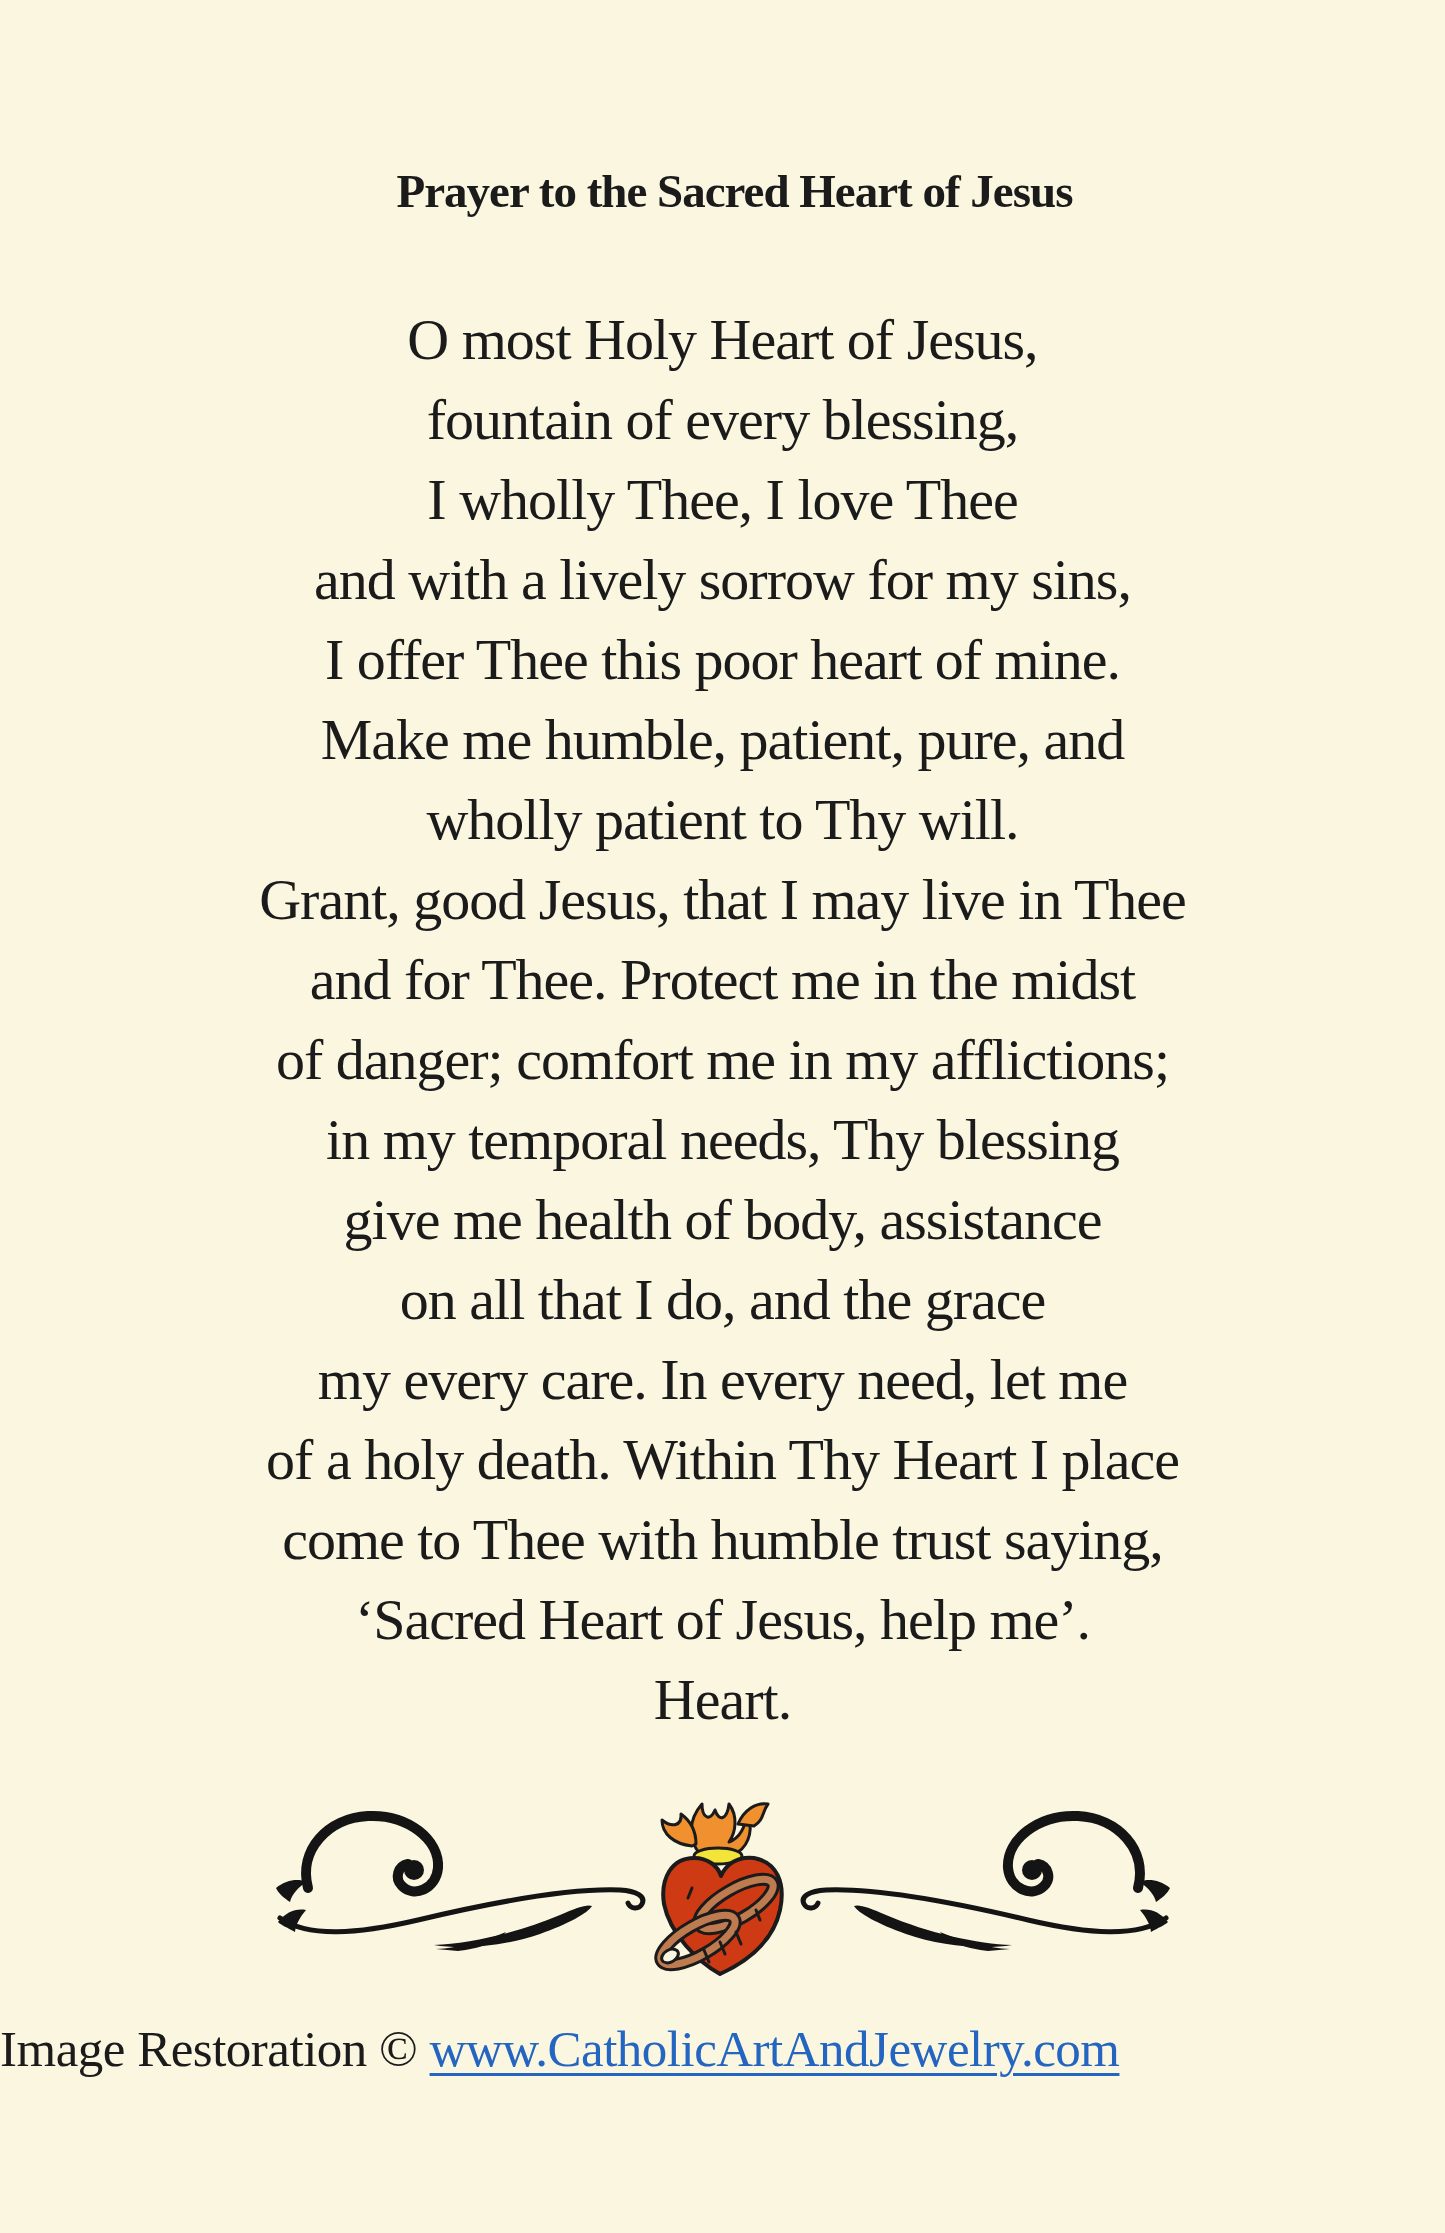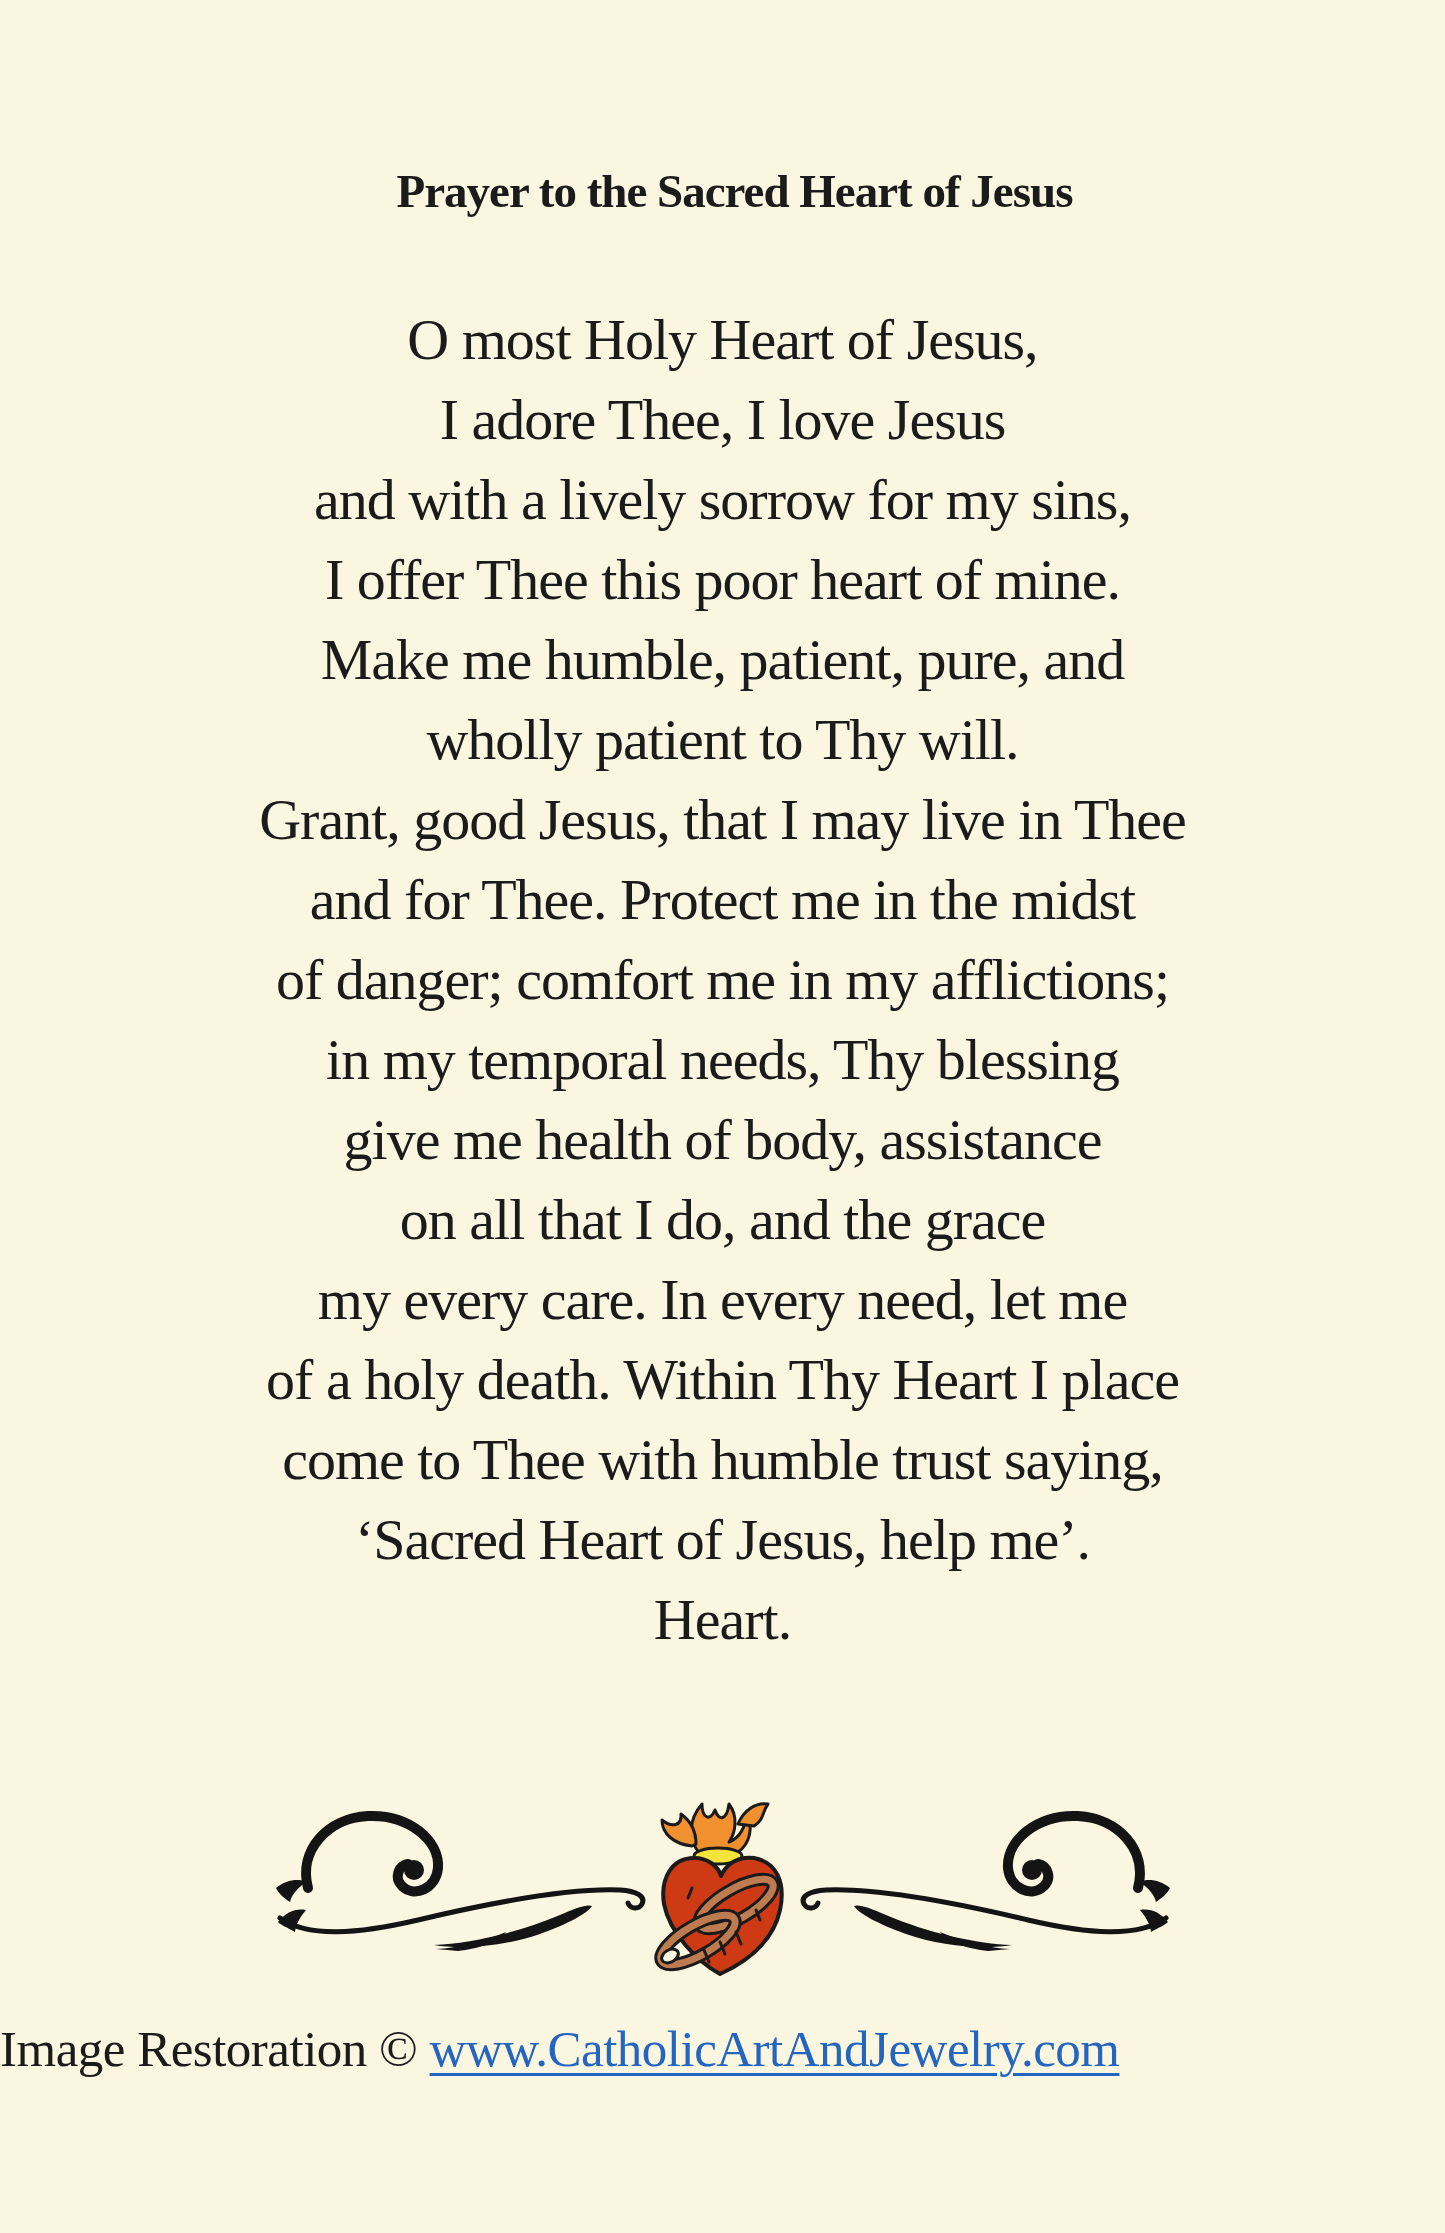--- a/index.html
+++ b/index.html
@@ -61,21 +61,22 @@
 </style>
 </head>
 <body>
 
 <div class="page">
 
   <h1 class="title">Prayer to the Sacred Heart of Jesus</h1>
 
   <div class="prayer">
     <div class="pline">O most Holy Heart of Jesus,</div>
-    <div class="pline">I adore Thee, I love Jesus</div>
+    <div class="pline">fountain of every blessing,</div>
+    <div class="pline">I wholly Thee, I love Thee</div>
     <div class="pline">and with a lively sorrow for my sins,</div>
     <div class="pline">I offer Thee this poor heart of mine.</div>
     <div class="pline">Make me humble, patient, pure, and</div>
     <div class="pline">wholly patient to Thy will.</div>
     <div class="pline">Grant, good Jesus, that I may live in Thee</div>
     <div class="pline">and for Thee. Protect me in the midst</div>
     <div class="pline">of danger; comfort me in my afflictions;</div>
     <div class="pline">in my temporal needs, Thy blessing</div>
     <div class="pline">give me health of body, assistance</div>
     <div class="pline">on all that I do, and the grace</div>

